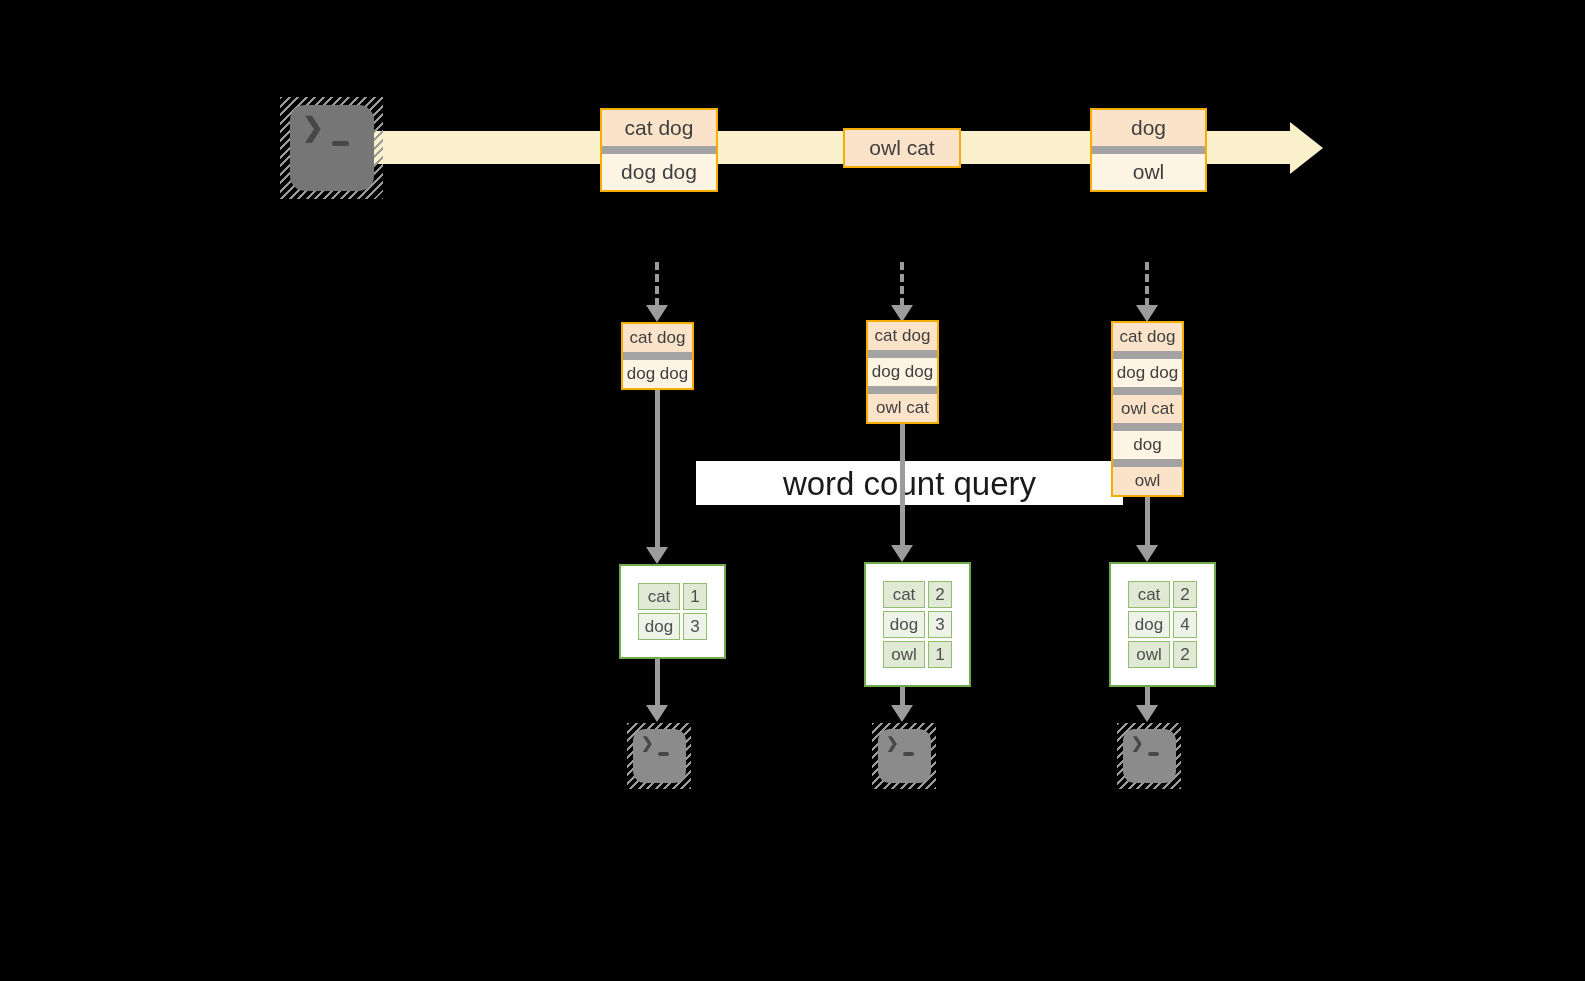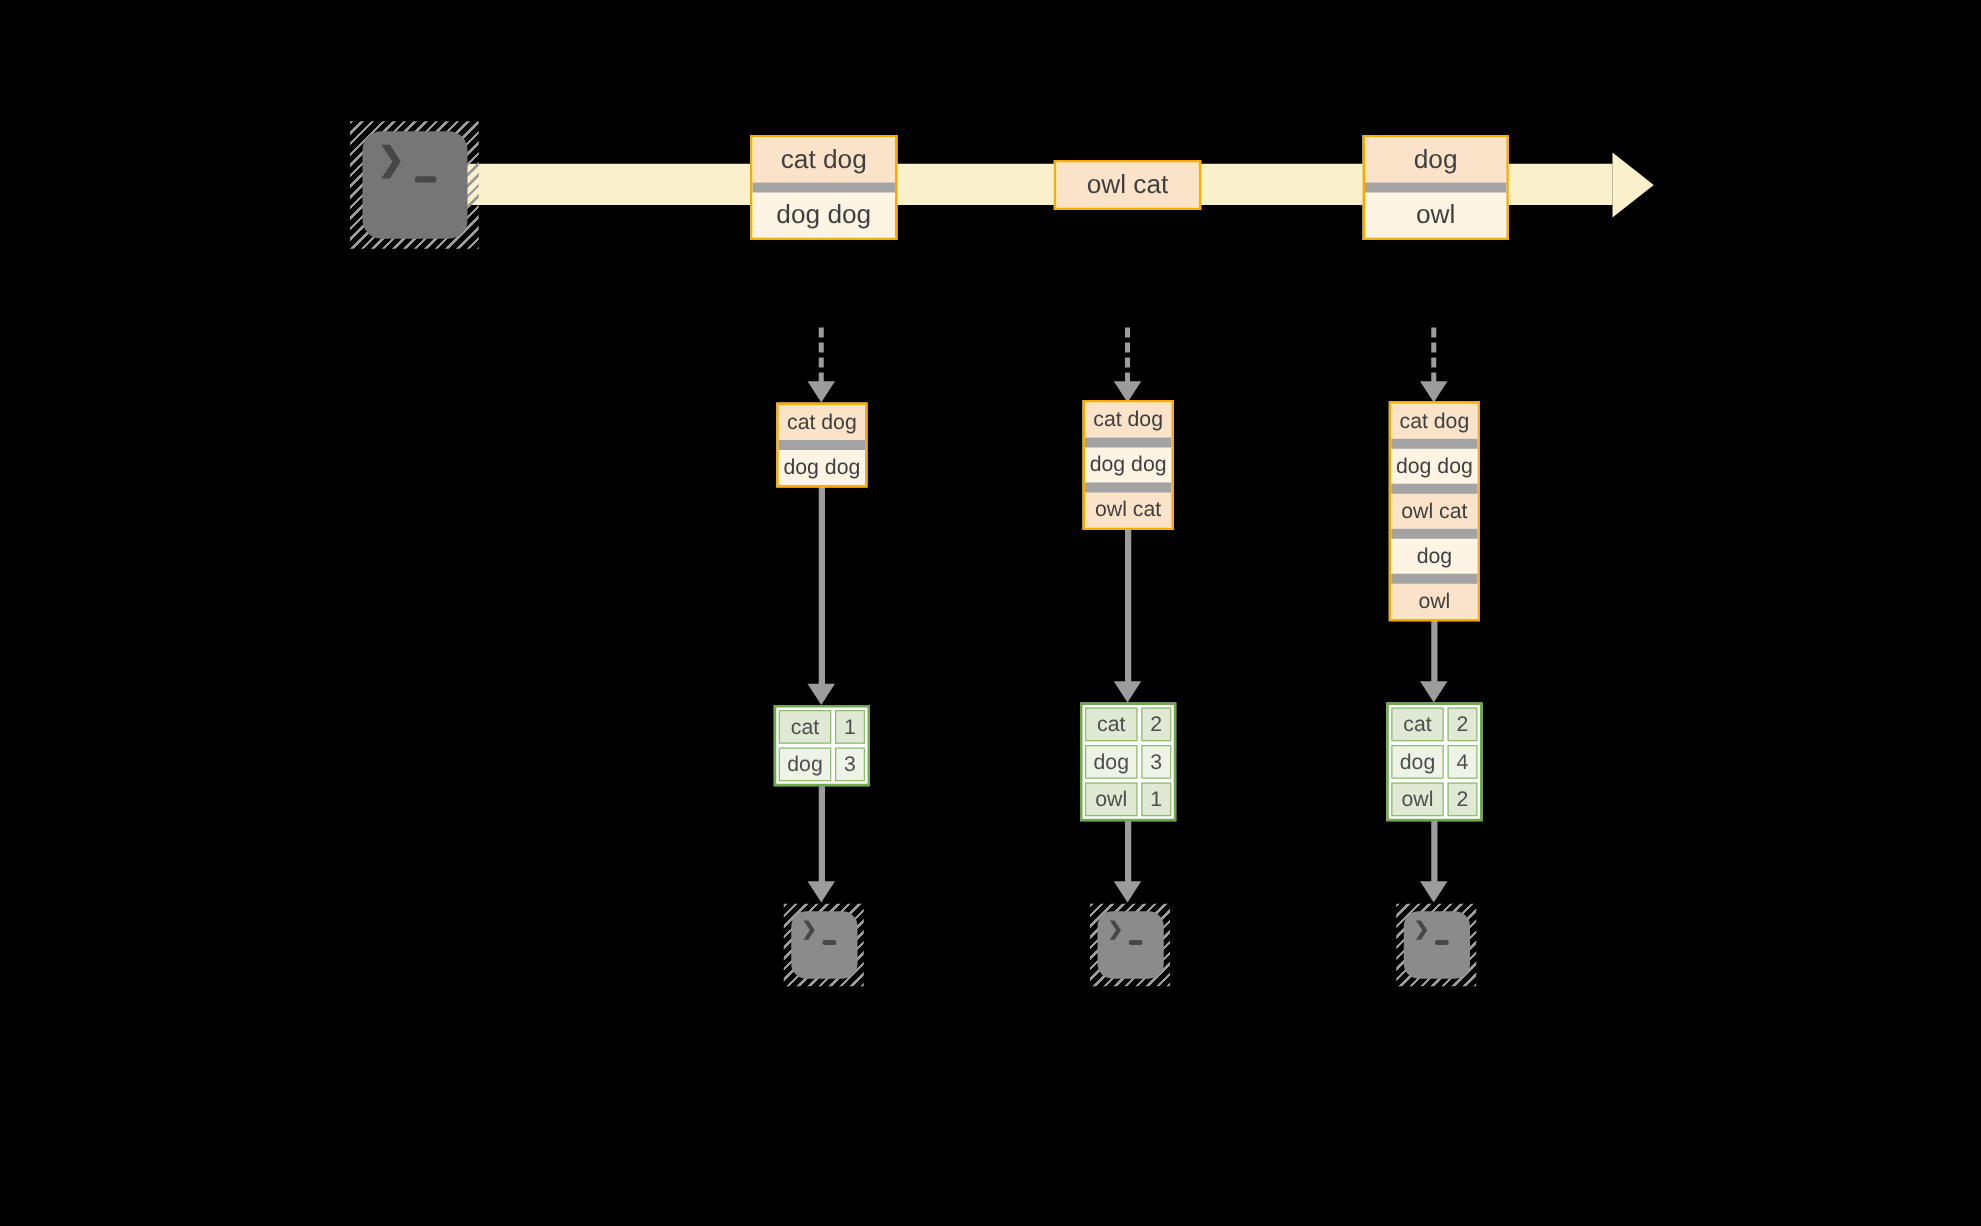--- a/index.html
+++ b/index.html
@@ -95,21 +95,21 @@
     line-height: 46px;
     font-size: 33px;
     font-weight: 300;
     color: #1A1A1A;
   }
   
   .gtable {
     position: absolute;
     border: 2px solid #6FAB4D;
     background: #FFFFFF;
-    padding: 2px;
+    padding: 17px;
     display: grid;
     grid-template-columns: 42px 24px;
     gap: 3px;
     box-sizing: border-box;
     z-index: 4;
   }
   .gtable .cell {
     border: 1px solid #8FBC6F;
     height: 27px;
     display: flex;
@@ -165,20 +165,21 @@
     <div class="row">owl cat</div>
   </div>
   <div class="obox stack" style="left:1111px; top:321px; width:73px;">
     <div class="row">cat dog</div>
     <div class="row">dog dog</div>
     <div class="row">owl cat</div>
     <div class="row">dog</div>
     <div class="row">owl</div>
   </div>
 
+  <div class="banner">word count query</div>
 
   <div class="vline" style="left:655px; top:384px; height:164px;"></div>
   <div class="ahead" style="left:646px; top:547px;"></div>
   <div class="vline" style="left:900px; top:412px; height:134px;"></div>
   <div class="ahead" style="left:891px; top:545px;"></div>
   <div class="vline" style="left:1145px; top:473px; height:73px;"></div>
   <div class="ahead" style="left:1136px; top:545px;"></div>
 
   <div class="gtable" style="left:619px; top:564px;">
     <div class="cell">cat</div>

